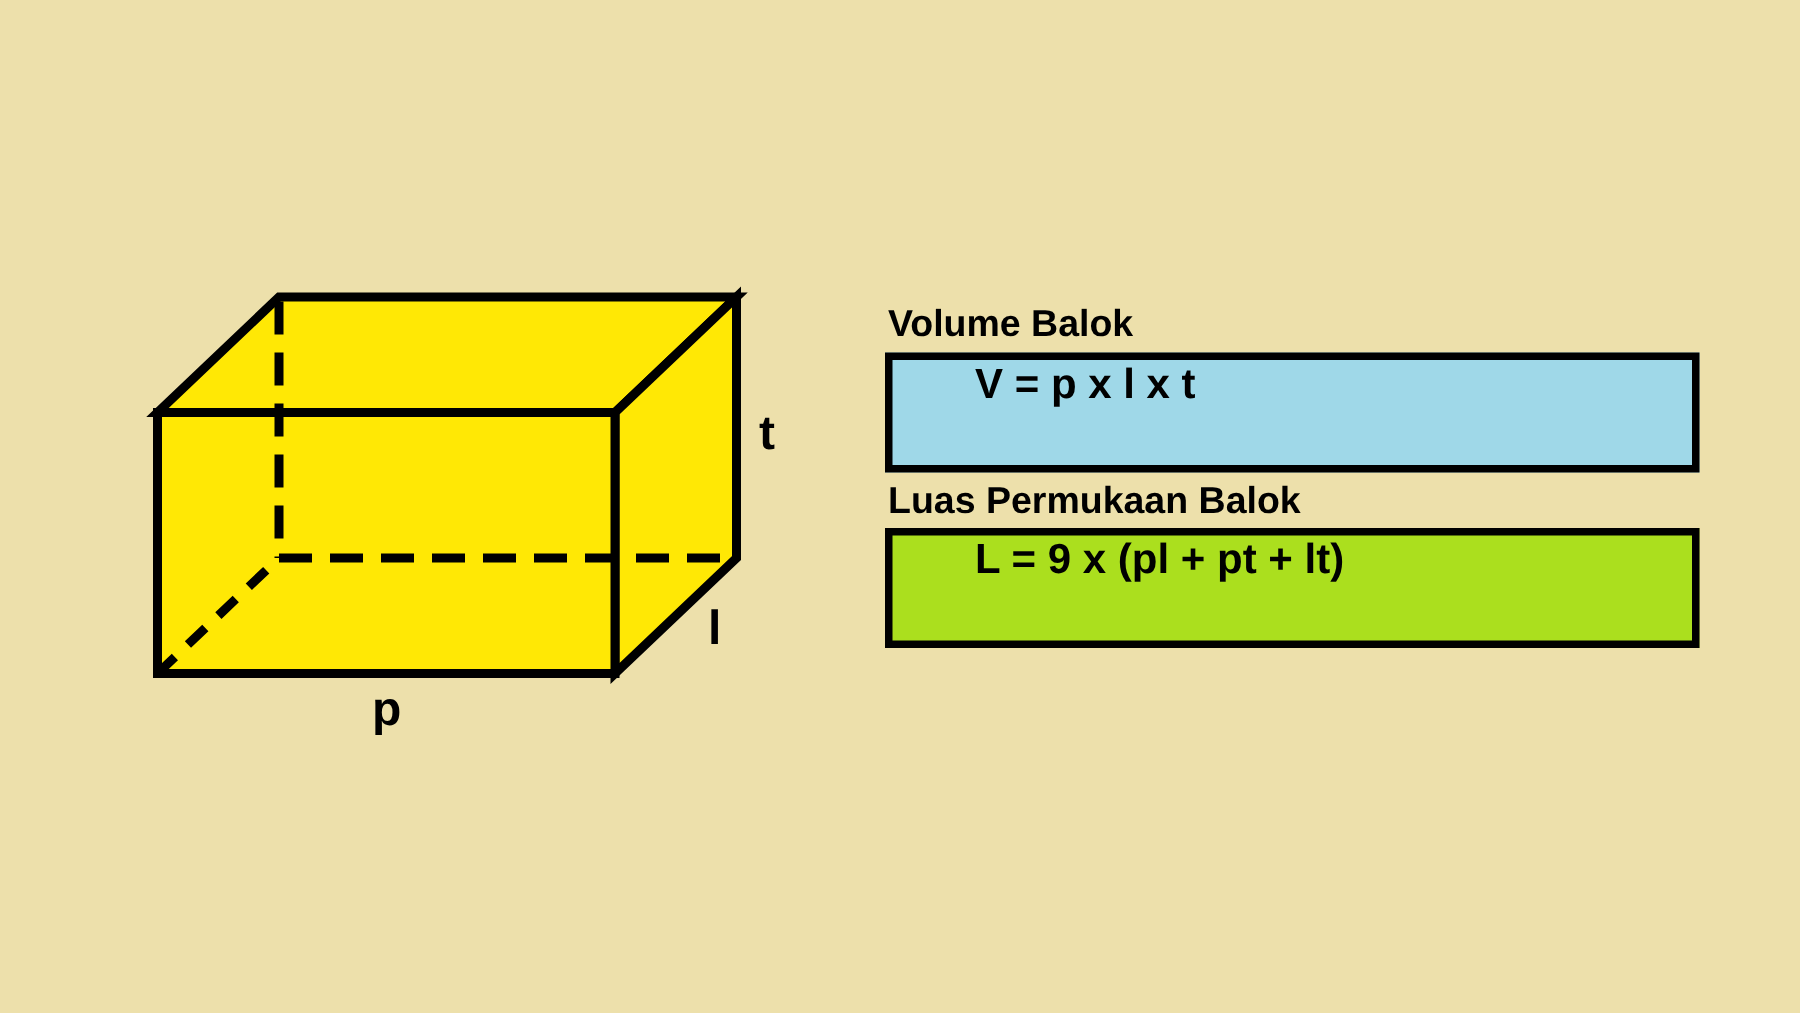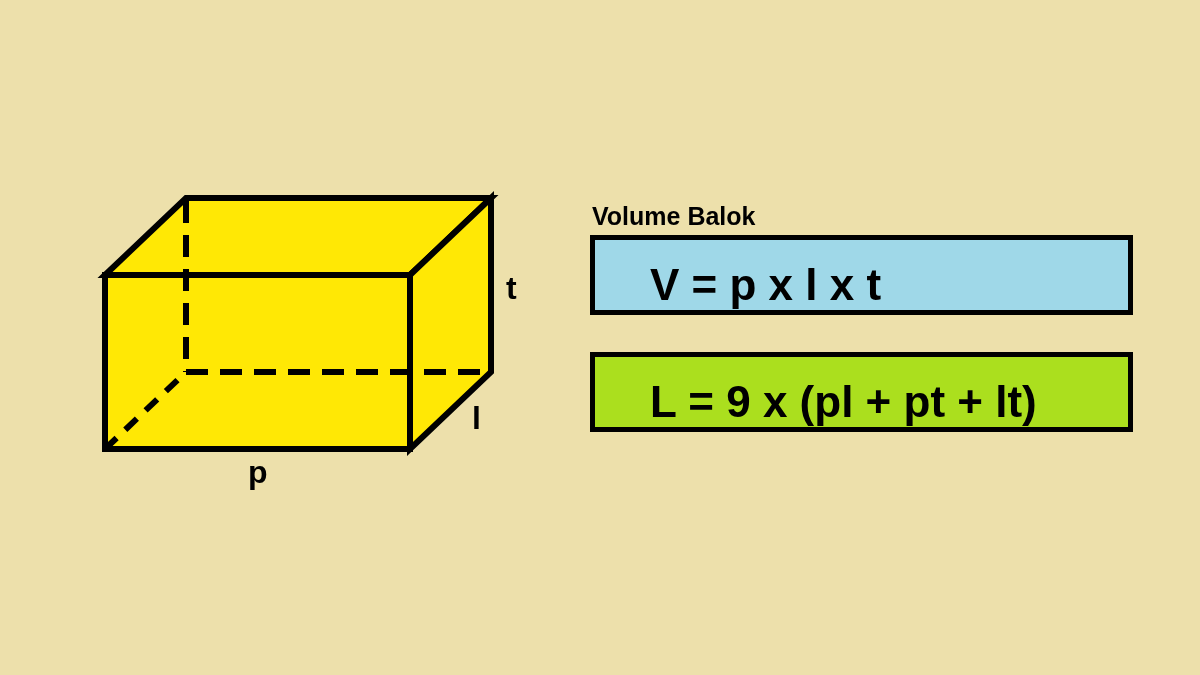--- a/index.html
+++ b/index.html
@@ -44,24 +44,24 @@
   .heading-volume { top: 203px; }
   .heading-surface { top: 321px; }
 
   .formula-box {
     position: absolute;
     left: 590px;
     width: 478px;
     height: 70px;
     border: 5px solid #000;
     display: flex;
-    align-items: flex-end;
+    align-items: flex-start;
     padding-left: 55px;
     box-sizing: content-box;
-    font-size: 44px;
+    font-size: 28px;
     font-weight: bold;
     white-space: nowrap;
   }
   .box-volume {
     top: 235px;
     background: #9FD8E8;
   }
   .box-surface {
     top: 352px;
     background: #ABDF1E;
@@ -89,17 +89,18 @@
 
   <div class="edge-label label-t">t</div>
   <div class="edge-label label-l">l</div>
   <div class="edge-label label-p">p</div>
 
   <div class="formula-heading heading-volume">Volume Balok</div>
   <div class="formula-box box-volume">
     <span>V = p x l x t</span>
   </div>
 
+  <div class="formula-heading heading-surface">Luas Permukaan Balok</div>
   <div class="formula-box box-surface">
     <span>L = 9 x (pl + pt + lt)</span>
   </div>
 
 </div>
 
 </body></html>

